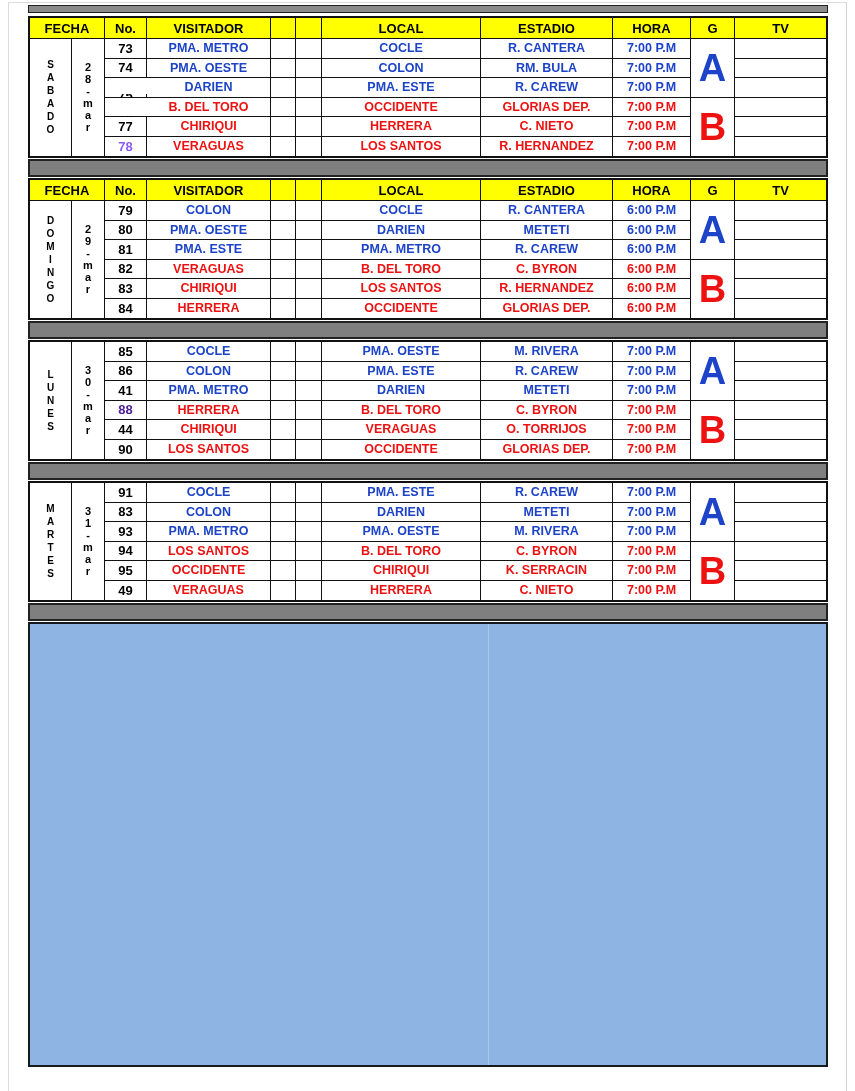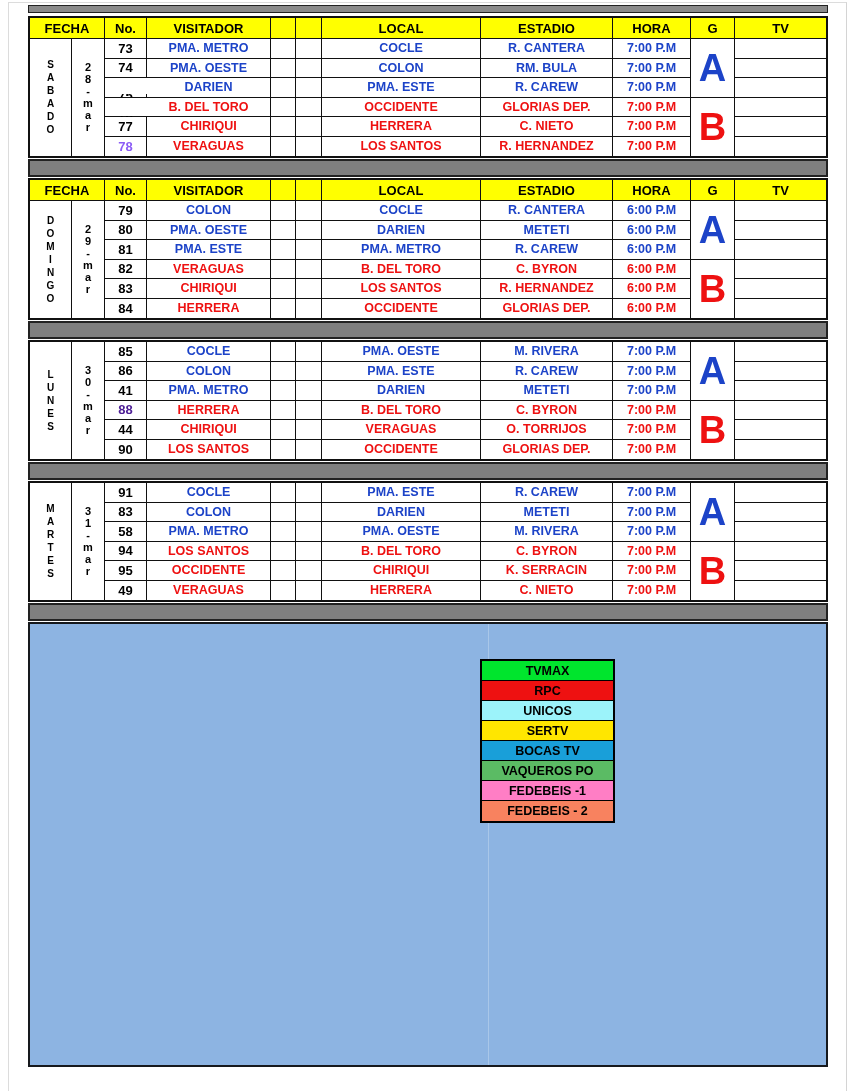--- a/index.html
+++ b/index.html
@@ -394,21 +394,21 @@
             <div class="row">
               <div class="cell c-no" style="color: rgb(0, 0, 0);">83</div>
               <div class="cell c-vis" style="color: rgb(28, 67, 200);">COLON</div>
               <div class="cell c-n1"></div>
               <div class="cell c-n2"></div>
               <div class="cell c-loc" style="color: rgb(28, 67, 200);">DARIEN</div>
               <div class="cell c-est" style="color: rgb(28, 67, 200);">METETI</div>
               <div class="cell c-hora" style="color: rgb(28, 67, 200);">7:00 P.M</div>
             </div>
             <div class="row">
-              <div class="cell c-no" style="color: rgb(0, 0, 0);">58</div>
+              <div class="cell c-no" style="color: rgb(0, 0, 0);">93</div>
               <div class="cell c-vis" style="color: rgb(28, 67, 200);">PMA. METRO</div>
               <div class="cell c-n1"></div>
               <div class="cell c-n2"></div>
               <div class="cell c-loc" style="color: rgb(28, 67, 200);">PMA. OESTE</div>
               <div class="cell c-est" style="color: rgb(28, 67, 200);">M. RIVERA</div>
               <div class="cell c-hora" style="color: rgb(28, 67, 200);">7:00 P.M</div>
             </div>
             <div class="row">
               <div class="cell c-no" style="color: rgb(0, 0, 0);">94</div>
               <div class="cell c-vis" style="color: rgb(238, 17, 17);">LOS SANTOS</div>
@@ -447,25 +447,15 @@
             <div class="tvcell"></div>
             <div class="tvcell"></div>
             <div class="tvcell"></div>
             <div class="tvcell"></div>
           </div>
         </div>
       </div>
       <div class="bar" style="background: rgb(127, 127, 127);"></div>
       <div class="blue-panel" style="background: rgb(141, 180, 226);">
       <div class="panel-line"></div>
-      <div class="legend">
-          <div class="legend-item" style="background: rgb(0, 229, 45);">TVMAX</div>
-          <div class="legend-item" style="background: rgb(238, 17, 17);">RPC</div>
-          <div class="legend-item" style="background: rgb(156, 243, 250);">UNICOS</div>
-          <div class="legend-item" style="background: rgb(255, 230, 0);">SERTV</div>
-          <div class="legend-item" style="background: rgb(25, 159, 217);">BOCAS TV</div>
-          <div class="legend-item" style="background: rgb(91, 187, 100);">VAQUEROS PO</div>
-          <div class="legend-item" style="background: rgb(255, 126, 197);">FEDEBEIS -1</div>
-          <div class="legend-item" style="background: rgb(248, 130, 95);">FEDEBEIS - 2</div>
-        </div>
     </div>
   </div>
 </div>
 
 </body></html>

